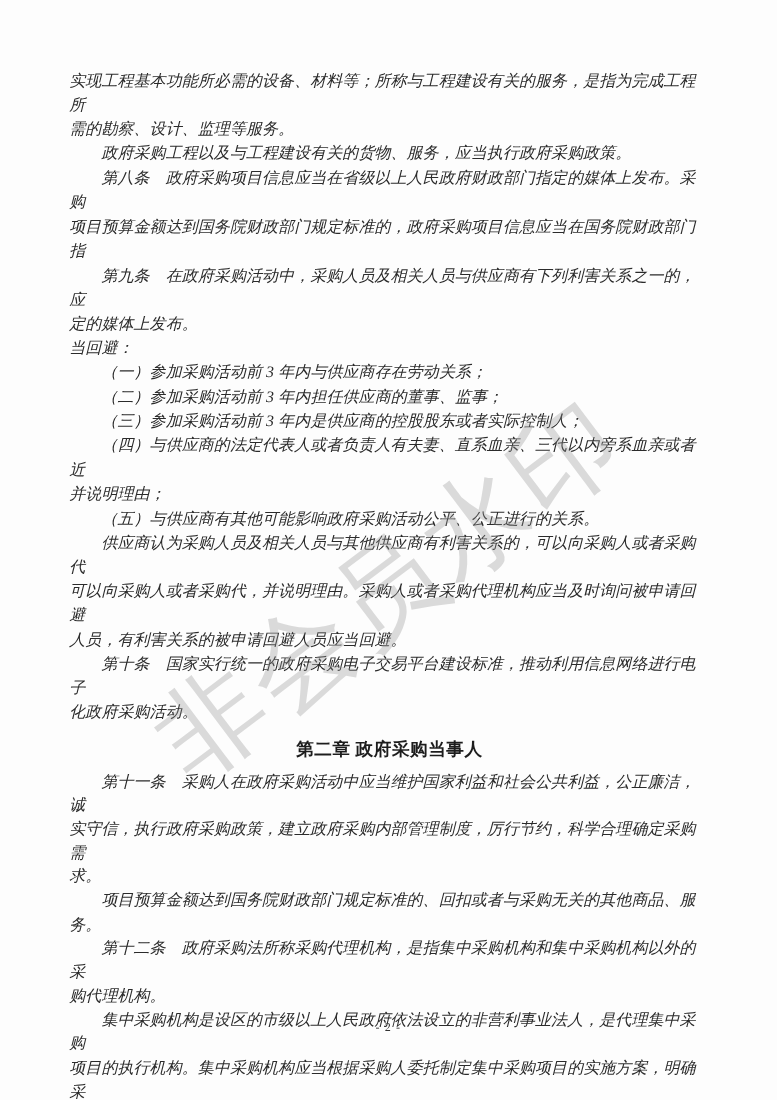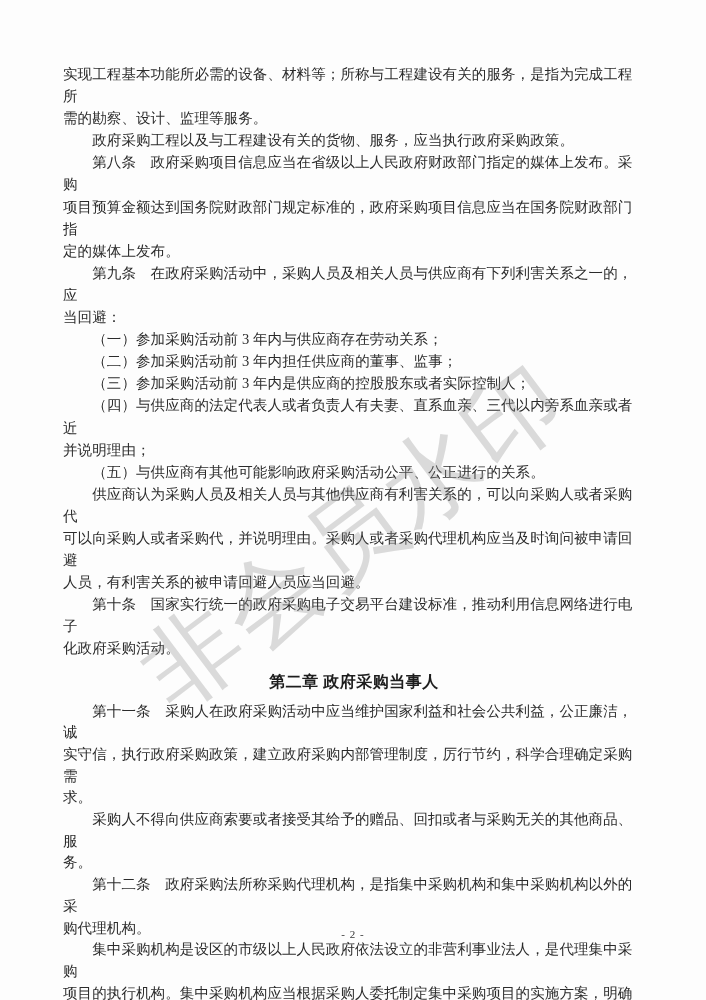--- a/index.html
+++ b/index.html
@@ -22,20 +22,21 @@
     top: 63px;
     width: 582px;
     z-index: 1;
   }
   .line {
     font-size: 14.5px;
     line-height: 22.1px;
     letter-spacing: 0.1px;
     white-space: pre-wrap;
     color: #2b2b2b;
+    font-style: italic;
   }
   .block-after .line {
     line-height: 21.7px;
   }
   .chapter-heading {
     margin: 12px 0 9px 0;
     text-align: center;
     font-size: 16px;
     font-weight: bold;
     line-height: 20px;
@@ -76,43 +77,43 @@
   <div class="watermark">非会员水印</div>
 
   <div class="content">
 
     <div class="block-before">
         <div class="line">实现工程基本功能所必需的设备、材料等；所称与工程建设有关的服务，是指为完成工程所</div>
         <div class="line">需的勘察、设计、监理等服务。</div>
         <div class="line">　　政府采购工程以及与工程建设有关的货物、服务，应当执行政府采购政策。</div>
         <div class="line">　　第八条　政府采购项目信息应当在省级以上人民政府财政部门指定的媒体上发布。采购</div>
         <div class="line">项目预算金额达到国务院财政部门规定标准的，政府采购项目信息应当在国务院财政部门指</div>
+        <div class="line">　　第九条　在政府采购活动中，采购人员及相关人员与供应商有下列利害关系之一的，应</div>
         <div class="line">定的媒体上发布。</div>
-        <div class="line">　　第九条　在政府采购活动中，采购人员及相关人员与供应商有下列利害关系之一的，应</div>
         <div class="line">当回避：</div>
         <div class="line">　　（一）参加采购活动前 3 年内与供应商存在劳动关系；</div>
         <div class="line">　　（二）参加采购活动前 3 年内担任供应商的董事、监事；</div>
         <div class="line">　　（三）参加采购活动前 3 年内是供应商的控股股东或者实际控制人；</div>
         <div class="line">　　（四）与供应商的法定代表人或者负责人有夫妻、直系血亲、三代以内旁系血亲或者近</div>
         <div class="line">并说明理由；</div>
         <div class="line">　　（五）与供应商有其他可能影响政府采购活动公平、公正进行的关系。</div>
         <div class="line">　　供应商认为采购人员及相关人员与其他供应商有利害关系的，可以向采购人或者采购代</div>
         <div class="line">可以向采购人或者采购代，并说明理由。采购人或者采购代理机构应当及时询问被申请回避</div>
         <div class="line">人员，有利害关系的被申请回避人员应当回避。</div>
         <div class="line">　　第十条　国家实行统一的政府采购电子交易平台建设标准，推动利用信息网络进行电子</div>
         <div class="line">化政府采购活动。</div>
       </div>
 
     <div class="chapter-heading">第二章 政府采购当事人</div>
 
     <div class="block-after">
         <div class="line">　　第十一条　采购人在政府采购活动中应当维护国家利益和社会公共利益，公正廉洁，诚</div>
         <div class="line">实守信，执行政府采购政策，建立政府采购内部管理制度，厉行节约，科学合理确定采购需</div>
         <div class="line">求。</div>
-        <div class="line">　　采购人不得向供应商索要或者接受其给予的赠品、回扣或者与采购无关的其他商品、服</div>
+        <div class="line">　　项目预算金额达到国务院财政部门规定标准的、回扣或者与采购无关的其他商品、服</div>
         <div class="line">务。</div>
         <div class="line">　　第十二条　政府采购法所称采购代理机构，是指集中采购机构和集中采购机构以外的采</div>
         <div class="line">购代理机构。</div>
         <div class="line">　　集中采购机构是设区的市级以上人民政府依法设立的非营利事业法人，是代理集中采购</div>
         <div class="line">项目的执行机构。集中采购机构应当根据采购人委托制定集中采购项目的实施方案，明确采</div>
       </div>
 
   </div>
 
   <div class="page-number">- 2 -</div>

